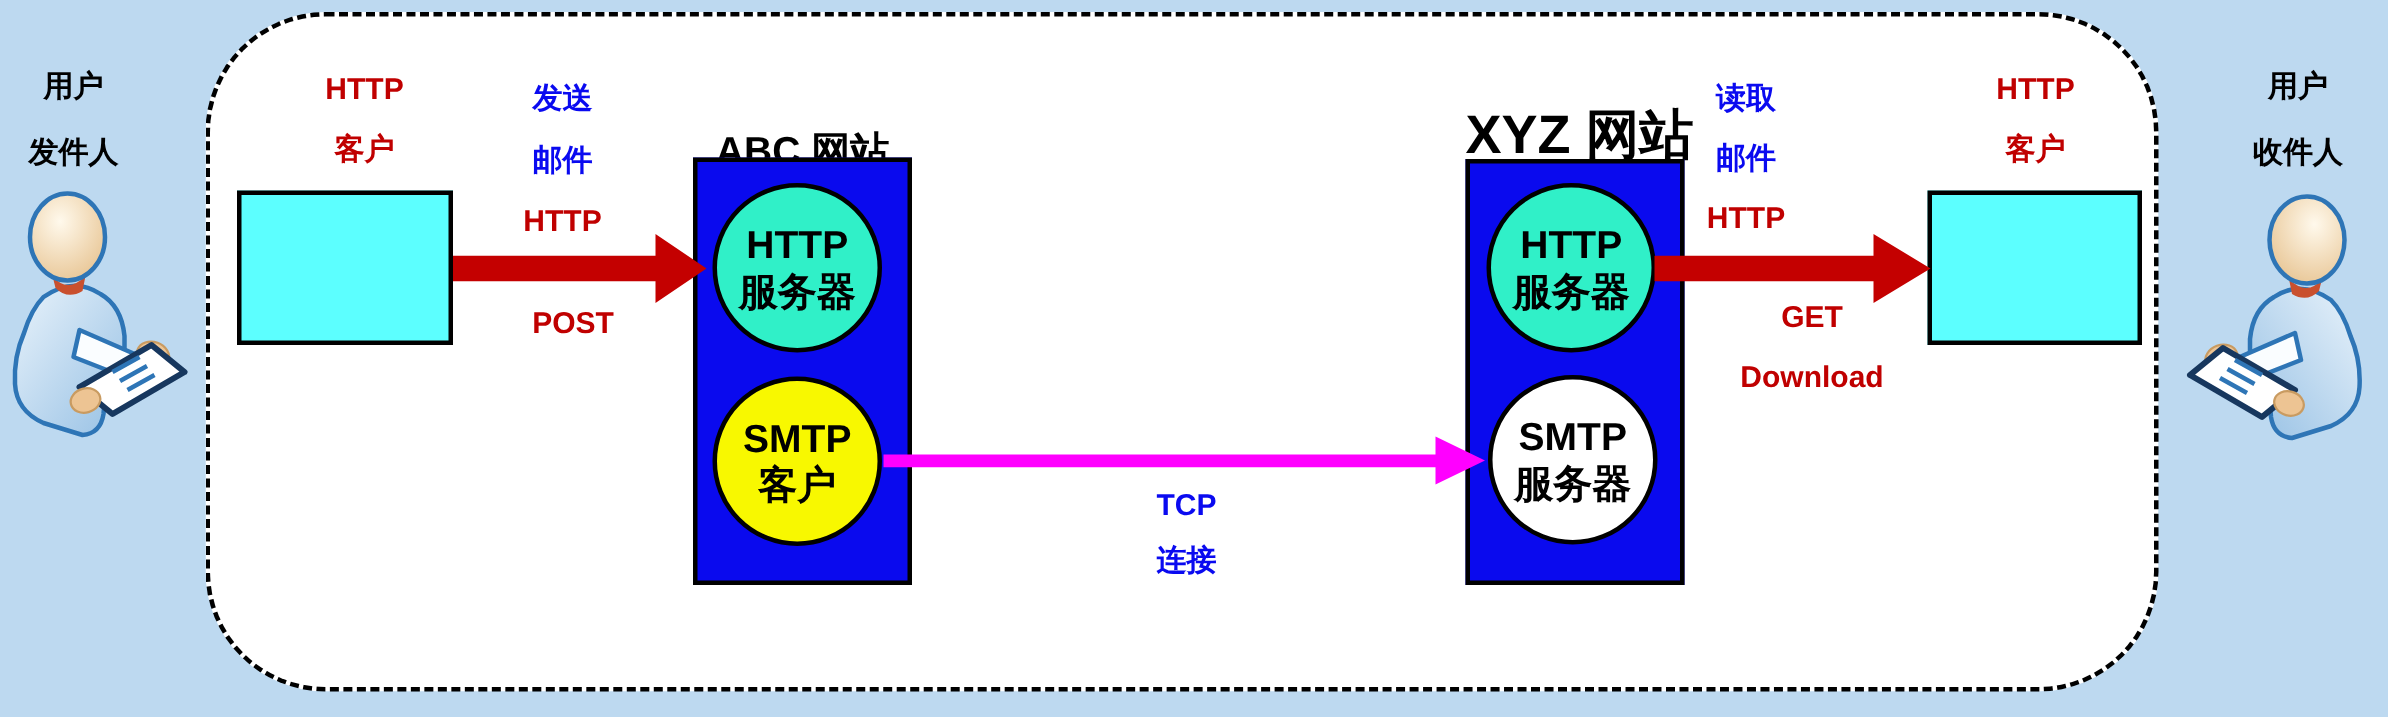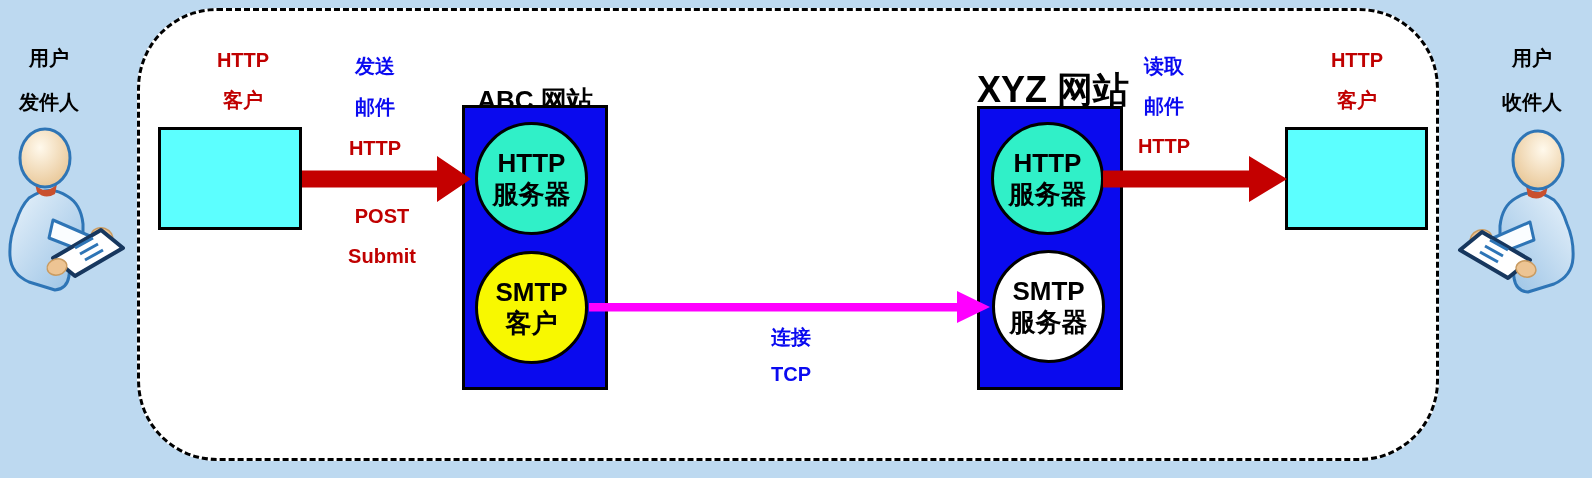--- a/index.html
+++ b/index.html
@@ -83,54 +83,57 @@
   </div>
   <div class="client-box" style="left:158px;top:127px"></div>
 
   <div class="lbl" style="left:323px;top:46px;width:104px;line-height:41px">
     <span class="line blue">发送</span>
     <span class="line blue">邮件</span>
     <span class="line red">HTTP</span>
   </div>
   <div class="lbl red" style="left:322px;top:196px;width:120px;line-height:40px">
     <span class="line">POST</span>
-    <span class="line">Submit</span>
   </div>
 
   <div class="lbl black" style="left:462px;top:83px;width:146px;font-size:26px">ABC 网站</div>
   <div class="site-box" style="left:462px;top:105px"></div>
   <div class="circle http" style="left:475px;top:122px">
     <span>HTTP</span>
     <span>服务器</span>
   </div>
   <div class="circle smtp-client" style="left:475px;top:251px">
     <span>SMTP</span>
     <span>客户</span>
   </div>
 
   <div class="lbl blue" style="left:741px;top:319px;width:100px;line-height:37px">
+    <span class="line">TCP</span>
     <span class="line">连接</span>
-    <span class="line">TCP</span>
   </div>
 
   <div class="lbl black" style="left:977px;top:66px;width:146px;font-size:36px">XYZ 网站</div>
   <div class="site-box" style="left:977px;top:106px;height:284px"></div>
   <div class="circle http" style="left:991px;top:122px">
     <span>HTTP</span>
     <span>服务器</span>
   </div>
   <div class="circle smtp-server" style="left:992px;top:250px">
     <span>SMTP</span>
     <span>服务器</span>
   </div>
 
   <div class="lbl" style="left:1114px;top:46px;width:100px;line-height:40px">
     <span class="line blue">读取</span>
     <span class="line blue">邮件</span>
     <span class="line red">HTTP</span>
+  </div>
+  <div class="lbl red" style="left:1133px;top:192px;width:150px;line-height:40px">
+    <span class="line">GET</span>
+    <span class="line">Download</span>
   </div>
 
   <div class="lbl red" style="left:1307px;top:40px;width:100px;line-height:40px">
     <span class="line">HTTP</span>
     <span class="line">客户</span>
   </div>
   <div class="client-box" style="left:1285px;top:127px;width:143px"></div>
 
   <div class="lbl black" style="left:1472px;top:36px;width:120px;line-height:44px">
     <span class="line">用户</span>

